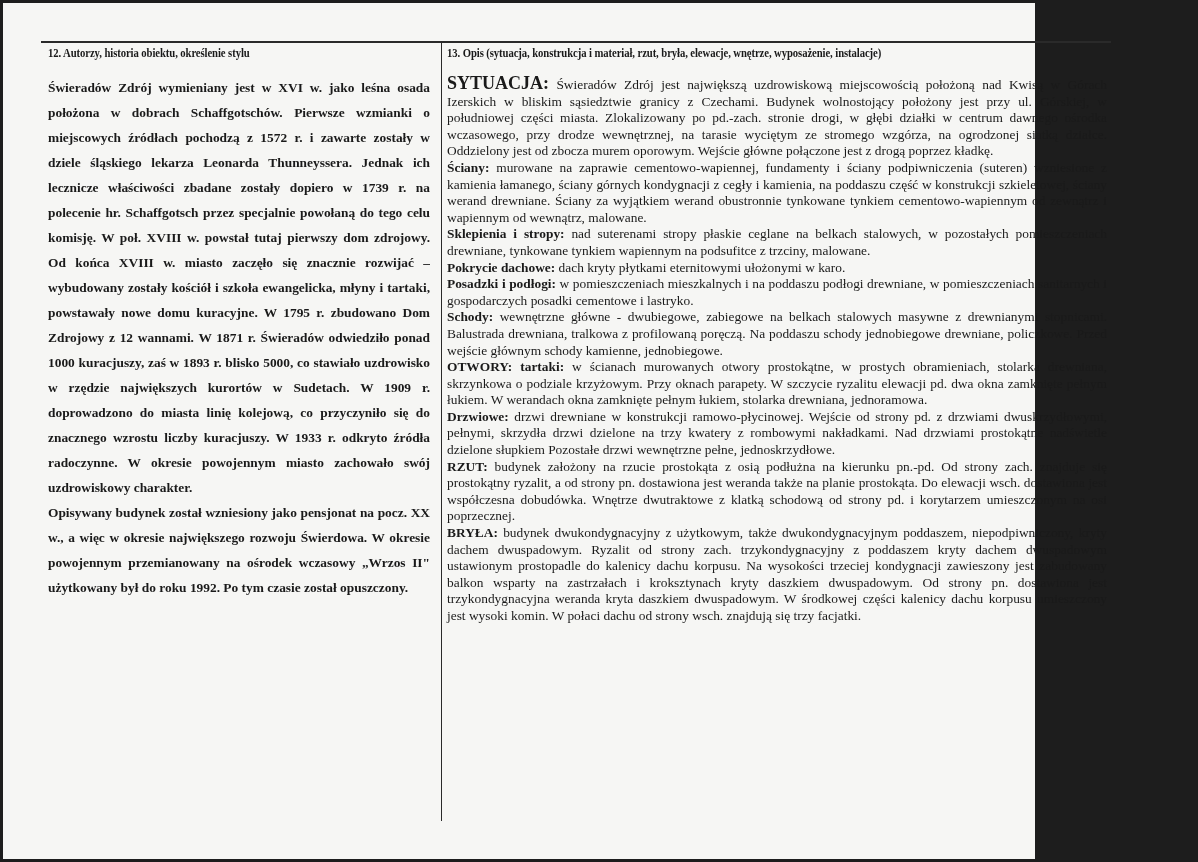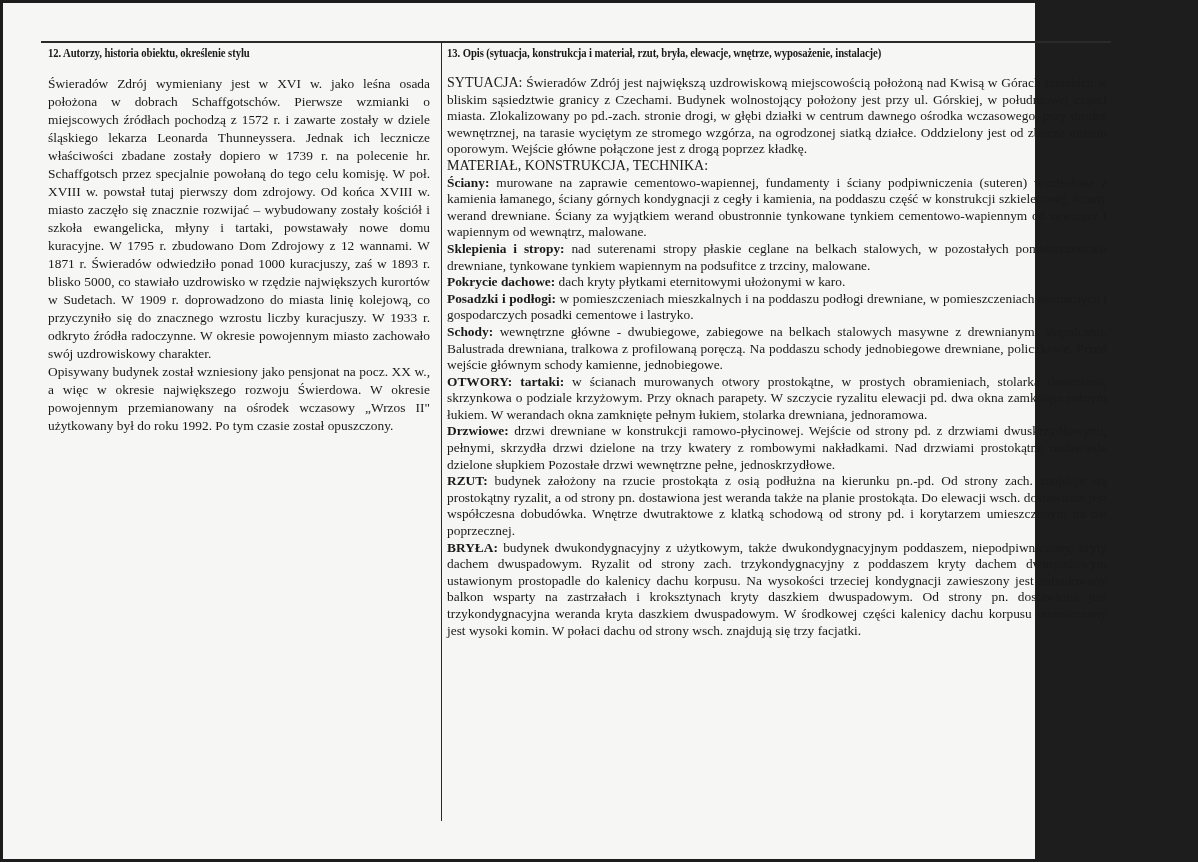--- a/index.html
+++ b/index.html
@@ -27,51 +27,50 @@
   .col-left { left: 45px; width: 382px; }
   .col-right { left: 444px; width: 660px; }
   .heading {
     font-size: 11.5px; font-weight: bold; letter-spacing: -0.1px;
     line-height: 16px; margin: 0; padding-top: 1px;
     transform: scaleX(0.93); transform-origin: left;
     white-space: nowrap;
   }
   .body-left {
     margin-top: 14px;
-    font-size: 13.4px; line-height: 18px; text-align: justify;
+    font-size: 13.4px; line-height: 25px; text-align: justify; font-weight: bold;
   }
   .body-left p { margin: 0; }
   .body-right {
     margin-top: 14px;
     font-size: 13.4px; line-height: 16.6px; text-align: justify;
   }
   .body-right p { margin: 0; }
   .label { font-weight: bold; }
-  .section-title { font-weight: normal; font-size: 14px; }
+  .section-title { font-weight: bold; font-size: 18px; }
 </style>
 </head>
 <body>
 
 <div class="page">
   <div class="top-rule"></div>
   <div class="divider"></div>
 
   <div class="col col-left">
     <p class="heading">12. Autorzy, historia obiektu, określenie stylu</p>
     <div class="body-left">
       <p>Świeradów Zdrój wymieniany jest w XVI w. jako leśna osada położona w dobrach Schaffgotschów. Pierwsze wzmianki o miejscowych źródłach pochodzą z 1572 r. i zawarte zostały w dziele śląskiego lekarza Leonarda Thunneyssera. Jednak ich lecznicze właściwości zbadane zostały dopiero w 1739 r. na polecenie hr. Schaffgotsch przez specjalnie powołaną do tego celu komisję. W poł. XVIII w. powstał tutaj pierwszy dom zdrojowy. Od końca XVIII w. miasto zaczęło się znacznie rozwijać – wybudowany zostały kościół i szkoła ewangelicka, młyny i tartaki, powstawały nowe domu kuracyjne. W 1795 r. zbudowano Dom Zdrojowy z 12 wannami. W 1871 r. Świeradów odwiedziło ponad 1000 kuracjuszy, zaś w 1893 r. blisko 5000, co stawiało uzdrowisko w rzędzie największych kurortów w Sudetach. W 1909 r. doprowadzono do miasta linię kolejową, co przyczyniło się do znacznego wzrostu liczby kuracjuszy. W 1933 r. odkryto źródła radoczynne. W okresie powojennym miasto zachowało swój uzdrowiskowy charakter.</p>
       <p>Opisywany budynek został wzniesiony jako pensjonat na pocz. XX w., a więc w okresie największego rozwoju Świerdowa. W okresie powojennym przemianowany na ośrodek wczasowy „Wrzos II" użytkowany był do roku 1992. Po tym czasie został opuszczony.</p>
     </div>
   </div>
 
   <div class="col col-right">
     <p class="heading">13. Opis (sytuacja, konstrukcja i materiał, rzut, bryła, elewacje, wnętrze, wyposażenie, instalacje)</p>
     <div class="body-right">
       <p><span class="label section-title">SYTUACJA:</span><span> Świeradów Zdrój jest największą uzdrowiskową miejscowością położoną nad Kwisą w Górach Izerskich w bliskim sąsiedztwie granicy z Czechami. Budynek wolnostojący położony jest przy ul. Górskiej, w południowej części miasta. Zlokalizowany po pd.-zach. stronie drogi, w głębi działki w centrum dawnego ośrodka wczasowego, przy drodze wewnętrznej, na tarasie wyciętym ze stromego wzgórza, na ogrodzonej siatką działce. Oddzielony jest od zbocza murem oporowym. Wejście główne połączone jest z drogą poprzez kładkę.</span></p>
-      <p class="section-title">MATERIAŁ, KONSTRUKCJA, TECHNIKA:</p>
       <p><span class="label">Ściany:</span><span> murowane na zaprawie cementowo-wapiennej, fundamenty i ściany podpiwniczenia (suteren) wzniesione z kamienia łamanego, ściany górnych kondygnacji z cegły i kamienia, na poddaszu część w konstrukcji szkieletowej, ściany werand drewniane. Ściany za wyjątkiem werand obustronnie tynkowane tynkiem cementowo-wapiennym od zewnątrz i wapiennym od wewnątrz, malowane.</span></p>
       <p><span class="label">Sklepienia i stropy:</span><span> nad suterenami stropy płaskie ceglane na belkach stalowych, w pozostałych pomieszczeniach drewniane, tynkowane tynkiem wapiennym na podsufitce z trzciny, malowane.</span></p>
       <p><span class="label">Pokrycie dachowe:</span><span> dach kryty płytkami eternitowymi ułożonymi w karo.</span></p>
       <p><span class="label">Posadzki i podłogi:</span><span> w pomieszczeniach mieszkalnych i na poddaszu podłogi drewniane, w pomieszczeniach sanitarnych i gospodarczych posadki cementowe i lastryko.</span></p>
       <p><span class="label">Schody:</span><span> wewnętrzne główne - dwubiegowe, zabiegowe na belkach stalowych masywne z drewnianymi stopnicami. Balustrada drewniana, tralkowa z profilowaną poręczą. Na poddaszu schody jednobiegowe drewniane, policzkowe. Przed wejście głównym schody kamienne, jednobiegowe.</span></p>
       <p><span class="label">OTWORY: tartaki:</span><span> w ścianach murowanych otwory prostokątne, w prostych obramieniach, stolarka drewniana, skrzynkowa o podziale krzyżowym. Przy oknach parapety. W szczycie ryzalitu elewacji pd. dwa okna zamknięte pełnym łukiem. W werandach okna zamknięte pełnym łukiem, stolarka drewniana, jednoramowa.</span></p>
       <p><span class="label">Drzwiowe:</span><span> drzwi drewniane w konstrukcji ramowo-płycinowej. Wejście od strony pd. z drzwiami dwuskrzydłowymi, pełnymi, skrzydła drzwi dzielone na trzy kwatery z rombowymi nakładkami. Nad drzwiami prostokątne nadświetle dzielone słupkiem Pozostałe drzwi wewnętrzne pełne, jednoskrzydłowe.</span></p>
       <p><span class="label">RZUT:</span><span> budynek założony na rzucie prostokąta z osią podłużna na kierunku pn.-pd. Od strony zach. znajduje się prostokątny ryzalit, a od strony pn. dostawiona jest weranda także na planie prostokąta. Do elewacji wsch. dostawiona jest współczesna dobudówka. Wnętrze dwutraktowe z klatką schodową od strony pd. i korytarzem umieszczonym na osi poprzecznej.</span></p>
       <p><span class="label">BRYŁA:</span><span> budynek dwukondygnacyjny z użytkowym, także dwukondygnacyjnym poddaszem, niepodpiwniczony, kryty dachem dwuspadowym. Ryzalit od strony zach. trzykondygnacyjny z poddaszem kryty dachem dwuspadowym ustawionym prostopadle do kalenicy dachu korpusu. Na wysokości trzeciej kondygnacji zawieszony jest zabudowany balkon wsparty na zastrzałach i kroksztynach kryty daszkiem dwuspadowym. Od strony pn. dostawiona jest trzykondygnacyjna weranda kryta daszkiem dwuspadowym. W środkowej części kalenicy dachu korpusu umieszczony jest wysoki komin. W połaci dachu od strony wsch. znajdują się trzy facjatki.</span></p>
     </div>

